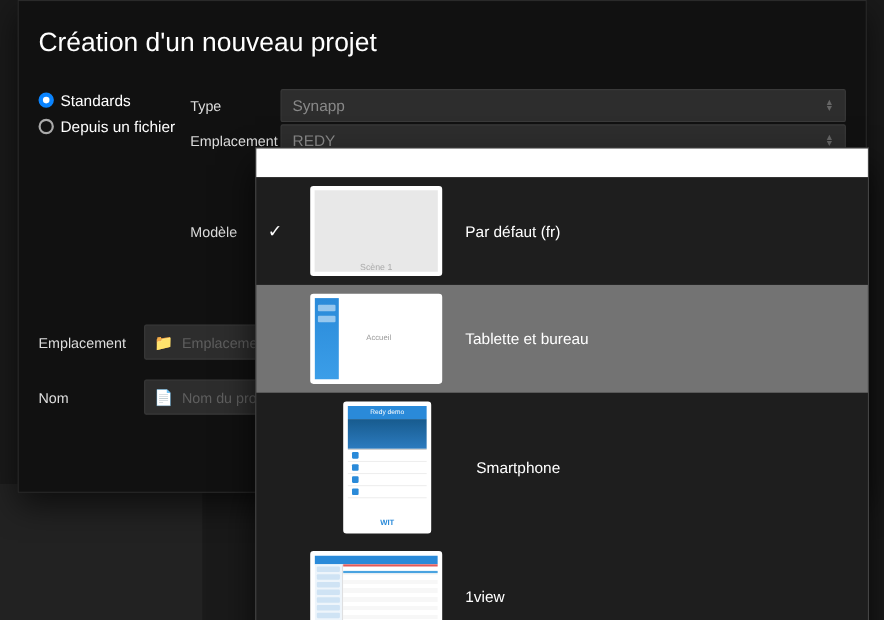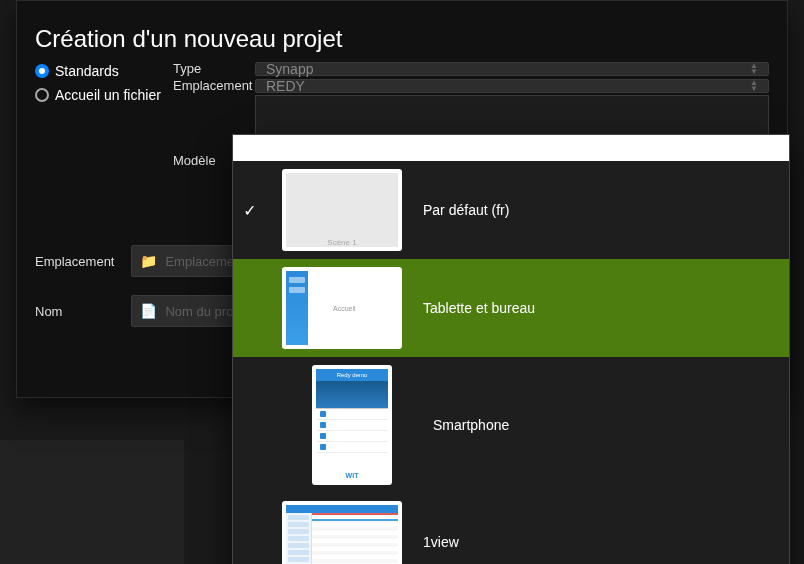--- a/index.html
+++ b/index.html
@@ -24,21 +24,21 @@
     left: 16px; top: 0;
     width: 772px;
     background: #111;
     border: 1px solid #2a2a2a;
     box-shadow: 0 12px 28px rgba(0,0,0,0.6);
     padding: 24px 18px 60px 18px;
   }
   .modal-title {
     font-size: 24px;
     font-weight: 400;
-    margin-bottom: 8px;
+    margin-bottom: 28px;
   }
   .body-grid {
     display: grid;
     grid-template-columns: 130px 1fr;
     column-gap: 8px;
   }
   .left-col {}
   .right-col {}
   .radio-group { display: flex; flex-direction: column; gap: 8px; margin-top: 2px; }
   .radio-item {
@@ -61,21 +61,21 @@
     display: grid;
     grid-template-columns: 82px 1fr;
     align-items: center;
     margin-bottom: 2px;
   }
   .form-row.tall { align-items: center; }
   .form-label { color: #ddd; font-size: 13px; }
   .select {
     background: #2d2d2d;
     border: 1px solid #3a3a3a;
-    height: 14px;
+    height: 30px;
     display: flex; align-items: center; justify-content: space-between;
     padding: 0 10px;
     color: #888;
     font-size: 14px;
     border-radius: 2px;
     cursor: pointer;
   }
   .select .chevs {
     display: flex; flex-direction: column; line-height: 6px; font-size: 8px; color: #666;
   }
@@ -135,21 +135,21 @@
   }
   .option {
     display: flex;
     align-items: center;
     padding: 8px 12px 8px 6px;
     gap: 18px;
     cursor: pointer;
     min-height: 90px;
   }
   .option.sel { }
-  .option.highlight { background: #4d7c0f; }
+  .option.highlight { background: #737373; }
   .option .check-col {
     width: 22px; text-align: center; font-size: 16px; color: #fff;
   }
   .option .thumb {
     width: 120px; height: 82px;
     border: 4px solid #fff;
     border-radius: 3px;
     background: #e8e8e8;
     flex-shrink: 0;
     position: relative;
@@ -224,21 +224,21 @@
 
   <div class="body-grid">
     <div class="left-col">
       <div class="radio-group">
         <div class="radio-item selected">
           <div class="radio-circle"></div>
           <span>Standards</span>
         </div>
         <div class="radio-item">
           <div class="radio-circle"></div>
-          <span>Accueil un fichier</span>
+          <span>Depuis un fichier</span>
         </div>
       </div>
     </div>
 
     <div class="right-col">
       <div class="form-rows">
         <div class="form-row">
           <div class="form-label">Type</div>
           <div class="select">
             <span>Synapp</span>

